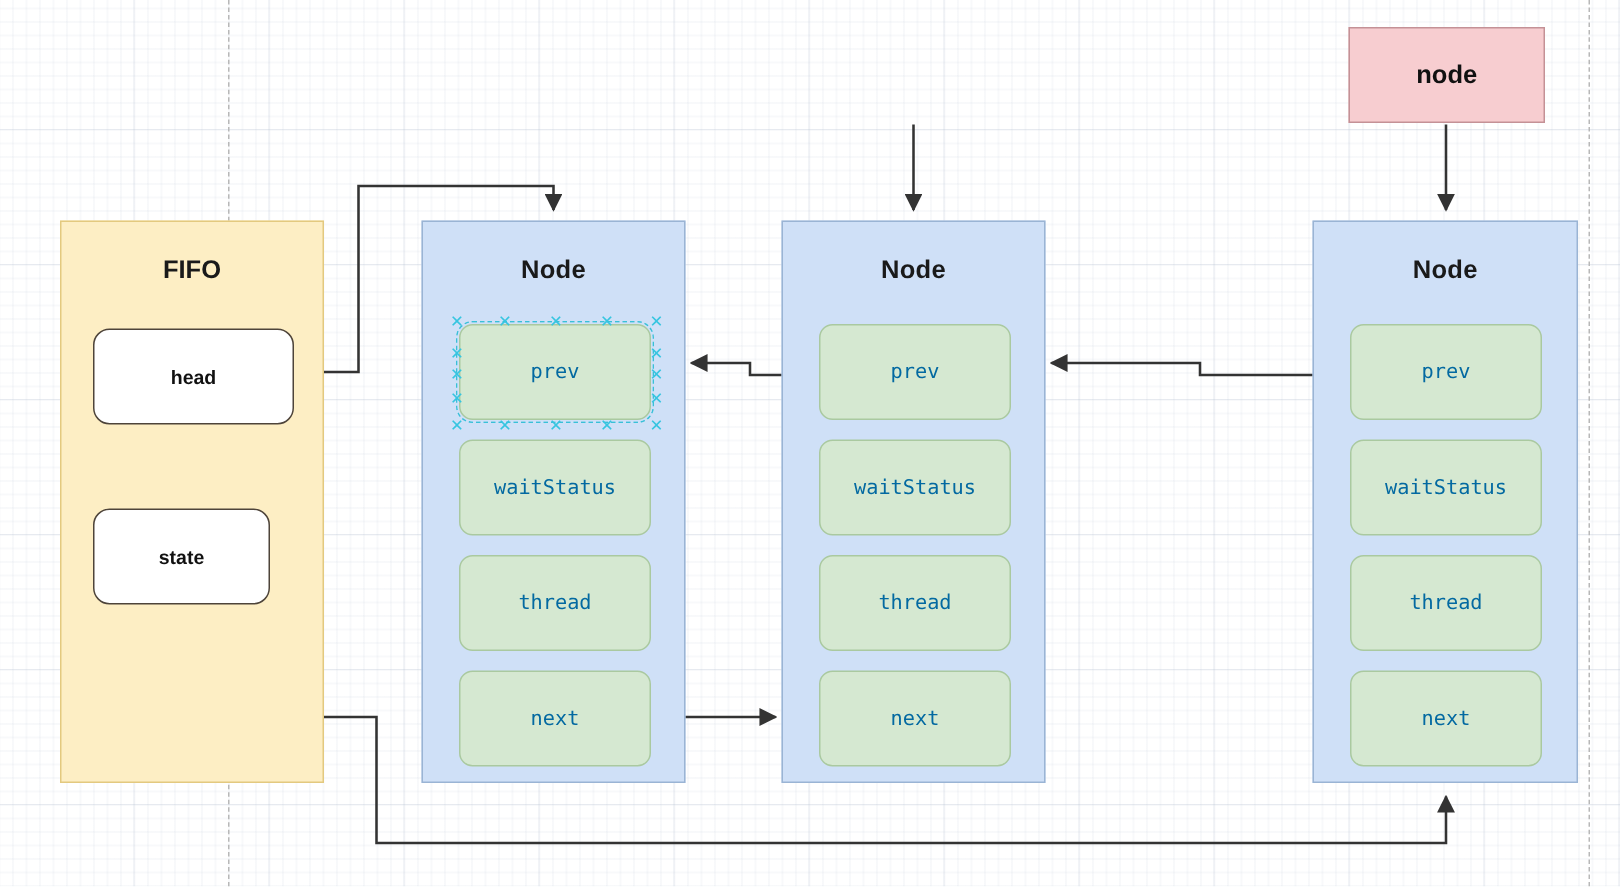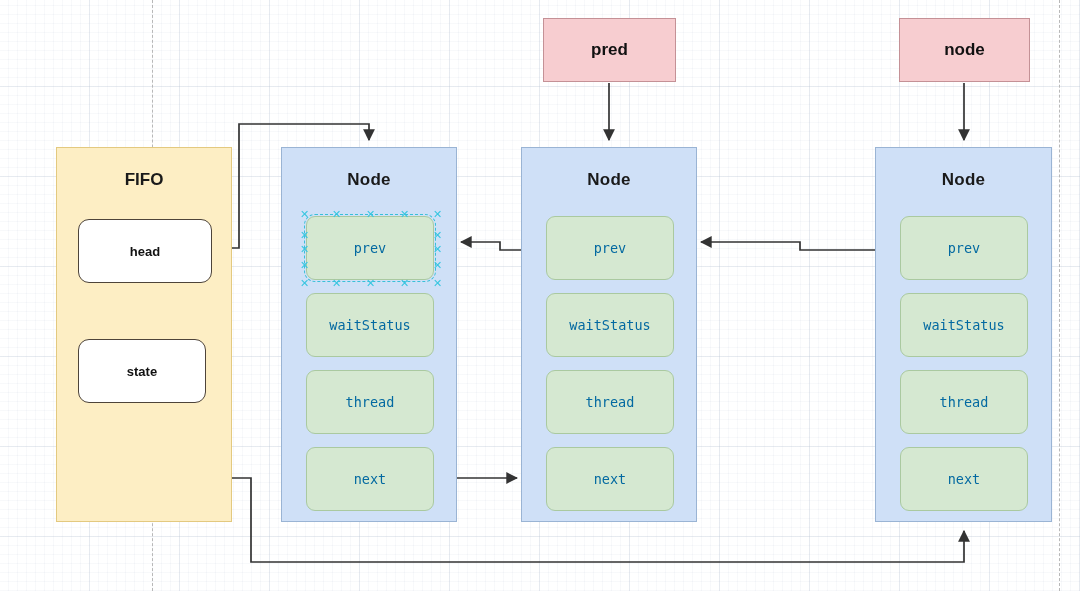--- a/index.html
+++ b/index.html
@@ -103,36 +103,33 @@
 
     <path d="M 195 478 L 251 478 L 251 562 L 964 562 L 964 531" fill="none" stroke="#333" stroke-width="1.7" marker-end="url(#ah)"></path>
 
     <path d="M 543 250 L 500 250 L 500 242 L 461 242" fill="none" stroke="#333" stroke-width="1.7" marker-end="url(#ah)"></path>
 
     <path d="M 899 250 L 800 250 L 800 242 L 701 242" fill="none" stroke="#333" stroke-width="1.7" marker-end="url(#ah)"></path>
 
     <path d="M 432 478 L 517 478" fill="none" stroke="#333" stroke-width="1.7" marker-end="url(#ah)"></path>
   </svg>
 
-  <div class="box pill" style="left:543px;top:18px;width:133px;height:64px;">
-    <span>pred</span>
-  </div>
 
   <div class="box pill" style="left:899px;top:18px;width:131px;height:64px;">
     <span>node</span>
   </div>
 
-  <div class="box fifo" style="left:40px;top:147px;width:176px;height:375px;margin-left:16px;">
+  <div class="box fifo" style="left:40px;top:147px;width:176px;height:375px;">
     <div class="title">FIFO</div>
 
     <div class="wfield" style="left:21px;top:71px;width:134px;height:64px;">
       <span>head</span>
     </div>
 
-    <div class="wfield" style="left:21px;top:191px;width:128px;height:64px;">
+    <div class="wfield" style="left:21px;top:191px;width:118px;height:64px;">
       <span>state</span>
     </div>
 
   </div>
 
   <div class="box container" style="left:281px;top:147px;width:176px;height:375px;">
     <div class="title">Node</div>
 
     <div class="field selected" style="left:24px;top:68px;width:128px;height:64px;">
       <span>prev</span>

